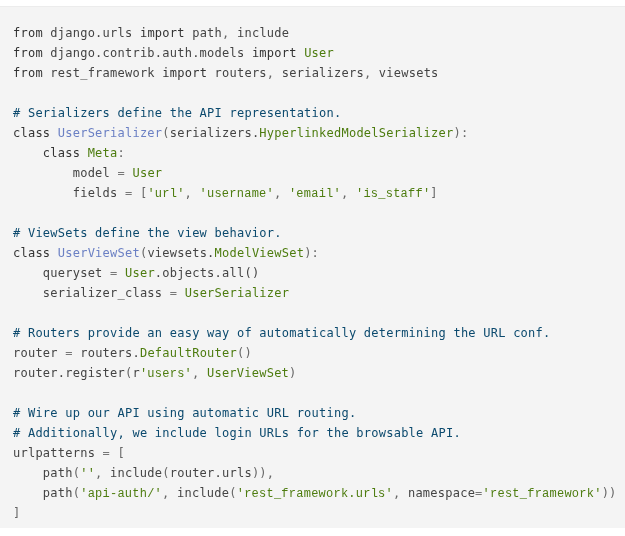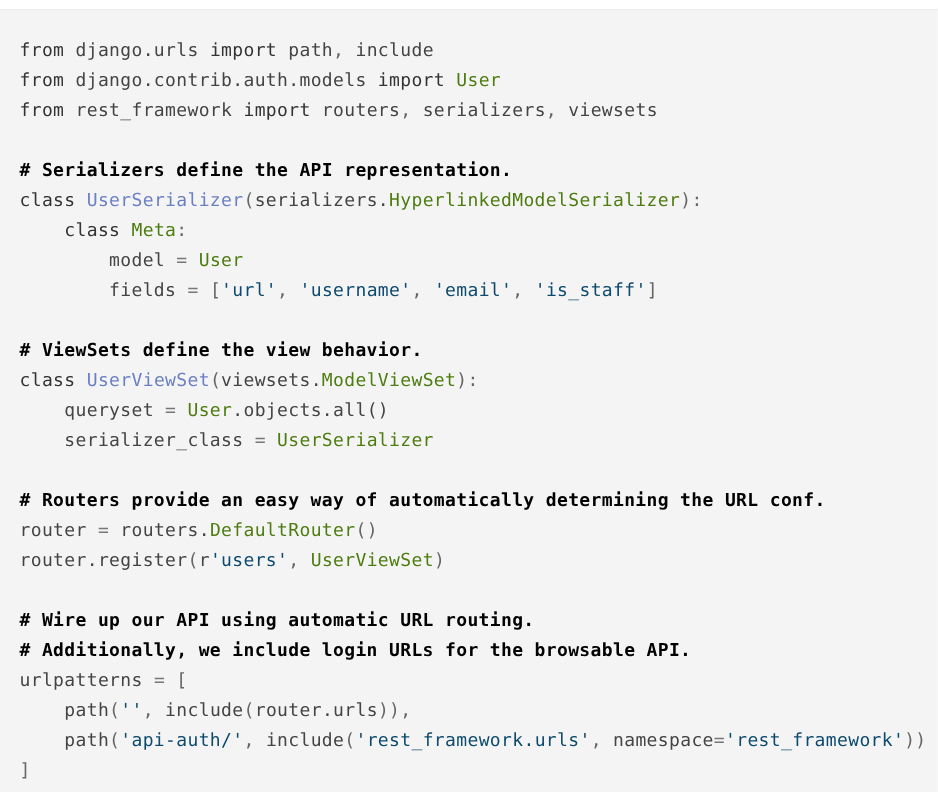--- a/index.html
+++ b/index.html
@@ -42,24 +42,24 @@
 
   .line {
     display: block;
     height: 20px;
     white-space: pre;
   }
 
   
   .tok-plain   { color: #444444; }
   .tok-kw      { color: #333333; }
-  .tok-comment { color: #000000; font-weight: bold; }
+  .tok-comment { color: #0c4a6e; }
   .tok-class   { color: #6b80c4; }
   .tok-builtin { color: #4d7c0f; }
-  .tok-string  { color: #0c4a6e; }
+  .tok-string  { color: #4d7c0f; font-family: Liberation Mono, monospace; }
   .tok-punct   { color: #666666; }
   .tok-op      { color: #777777; }
 </style>
 </head>
 <body>
 
 <div id="code-block">
   <pre id="code-listing"><span class="line"><span class="tok-kw">from</span><span class="tok-plain"> </span><span class="tok-plain">django.urls</span><span class="tok-plain"> </span><span class="tok-kw">import</span><span class="tok-plain"> </span><span class="tok-plain">path</span><span class="tok-punct">, </span><span class="tok-plain">include</span></span><span class="line"><span class="tok-kw">from</span><span class="tok-plain"> </span><span class="tok-plain">django.contrib.auth.models</span><span class="tok-plain"> </span><span class="tok-kw">import</span><span class="tok-plain"> </span><span class="tok-builtin">User</span></span><span class="line"><span class="tok-kw">from</span><span class="tok-plain"> </span><span class="tok-plain">rest_framework</span><span class="tok-plain"> </span><span class="tok-kw">import</span><span class="tok-plain"> </span><span class="tok-plain">routers</span><span class="tok-punct">, </span><span class="tok-plain">serializers</span><span class="tok-punct">, </span><span class="tok-plain">viewsets</span></span><span class="line">​</span><span class="line"><span class="tok-comment"># Serializers define the API representation.</span></span><span class="line"><span class="tok-kw">class</span><span class="tok-plain"> </span><span class="tok-class">UserSerializer</span><span class="tok-punct">(</span><span class="tok-plain">serializers.</span><span class="tok-builtin">HyperlinkedModelSerializer</span><span class="tok-punct">):</span></span><span class="line"><span class="tok-plain">    </span><span class="tok-kw">class</span><span class="tok-plain"> </span><span class="tok-builtin">Meta</span><span class="tok-punct">:</span></span><span class="line"><span class="tok-plain">        </span><span class="tok-plain">model</span><span class="tok-op"> = </span><span class="tok-builtin">User</span></span><span class="line"><span class="tok-plain">        </span><span class="tok-plain">fields</span><span class="tok-op"> = </span><span class="tok-punct">[</span><span class="tok-string">'url'</span><span class="tok-punct">, </span><span class="tok-string">'username'</span><span class="tok-punct">, </span><span class="tok-string">'email'</span><span class="tok-punct">, </span><span class="tok-string">'is_staff'</span><span class="tok-punct">]</span></span><span class="line">​</span><span class="line"><span class="tok-comment"># ViewSets define the view behavior.</span></span><span class="line"><span class="tok-kw">class</span><span class="tok-plain"> </span><span class="tok-class">UserViewSet</span><span class="tok-punct">(</span><span class="tok-plain">viewsets.</span><span class="tok-builtin">ModelViewSet</span><span class="tok-punct">):</span></span><span class="line"><span class="tok-plain">    </span><span class="tok-plain">queryset</span><span class="tok-op"> = </span><span class="tok-builtin">User</span><span class="tok-plain">.objects.all()</span></span><span class="line"><span class="tok-plain">    </span><span class="tok-plain">serializer_class</span><span class="tok-op"> = </span><span class="tok-builtin">UserSerializer</span></span><span class="line">​</span><span class="line"><span class="tok-comment"># Routers provide an easy way of automatically determining the URL conf.</span></span><span class="line"><span class="tok-plain">router</span><span class="tok-op"> = </span><span class="tok-plain">routers.</span><span class="tok-builtin">DefaultRouter</span><span class="tok-punct">()</span></span><span class="line"><span class="tok-plain">router.register</span><span class="tok-punct">(</span><span class="tok-plain">r</span><span class="tok-string">'users'</span><span class="tok-punct">, </span><span class="tok-builtin">UserViewSet</span><span class="tok-punct">)</span></span><span class="line">​</span><span class="line"><span class="tok-comment"># Wire up our API using automatic URL routing.</span></span><span class="line"><span class="tok-comment"># Additionally, we include login URLs for the browsable API.</span></span><span class="line"><span class="tok-plain">urlpatterns</span><span class="tok-op"> = </span><span class="tok-punct">[</span></span><span class="line"><span class="tok-plain">    </span><span class="tok-plain">path</span><span class="tok-punct">(</span><span class="tok-string">''</span><span class="tok-punct">, </span><span class="tok-plain">include</span><span class="tok-punct">(</span><span class="tok-plain">router.urls</span><span class="tok-punct">)),</span></span><span class="line"><span class="tok-plain">    </span><span class="tok-plain">path</span><span class="tok-punct">(</span><span class="tok-string">'api-auth/'</span><span class="tok-punct">, </span><span class="tok-plain">include</span><span class="tok-punct">(</span><span class="tok-string">'rest_framework.urls'</span><span class="tok-punct">, </span><span class="tok-plain">namespace</span><span class="tok-op">=</span><span class="tok-string">'rest_framework'</span><span class="tok-punct">))</span></span><span class="line"><span class="tok-punct">]</span></span></pre>
 </div>
 

